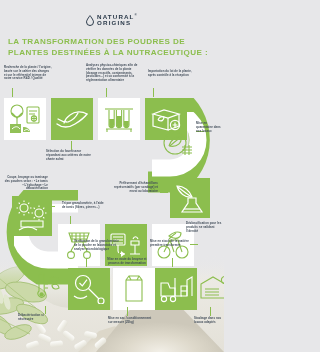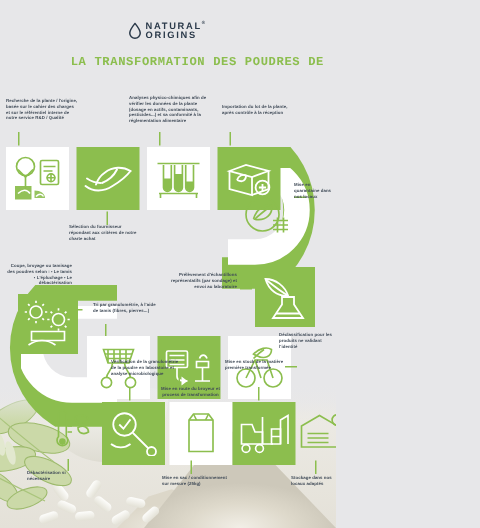--- a/index.html
+++ b/index.html
@@ -24,23 +24,23 @@
     display:flex; flex-direction:column; line-height:1.02;
   }
   #logo .wm1, #logo .wm2 {
     font-size:6.2px; letter-spacing:1.15px; font-weight:bold;
     color:#2b3a4a; white-space:nowrap;
   }
   #logo .tm { font-size:3px; vertical-align:super; }
 
   #title {
     position:absolute; left:8px; right:8px; top:36px;
-    text-align:right; color:#8cbe4e;
+    text-align:left; color:#8cbe4e;
     font-size:8.1px; font-weight:bold; letter-spacing:.42px;
-    line-height:1.42; text-transform:uppercase;font-family:Liberation Mono, monospace;
+    line-height:1.42; text-transform:uppercase;
   }
 
   
   #photo {
     position:absolute; left:0; right:0; bottom:0; height:96px;
     overflow:hidden;
   }
   #photo .sky {
     position:absolute; inset:0;
     background:linear-gradient(#e7e7e9 0%, #eceae4 22%, #e4e1d8 100%);
@@ -113,20 +113,21 @@
     </svg>
   </span>
   <span class="wordmark">
     <span class="wm1"><span>NATURAL</span><span class="tm">®</span></span>
     <span class="wm2">ORIGINS</span>
   </span>
 </div>
 
 <div id="title">
   <div>LA TRANSFORMATION DES POUDRES DE</div>
+  <div>PLANTES DESTINÉES À LA NUTRACEUTIQUE :</div>
 </div>
 
 <div id="photo">
   <div class="sky"></div>
   <div class="pile2"></div>
   <div class="pile"></div>
   <div class="bowl"></div>
   <div class="bowl-rim"></div>
   <div class="caps">
     <div class="cap" style="left:4px;  bottom:2px;  transform:rotate(-18deg)"></div>

